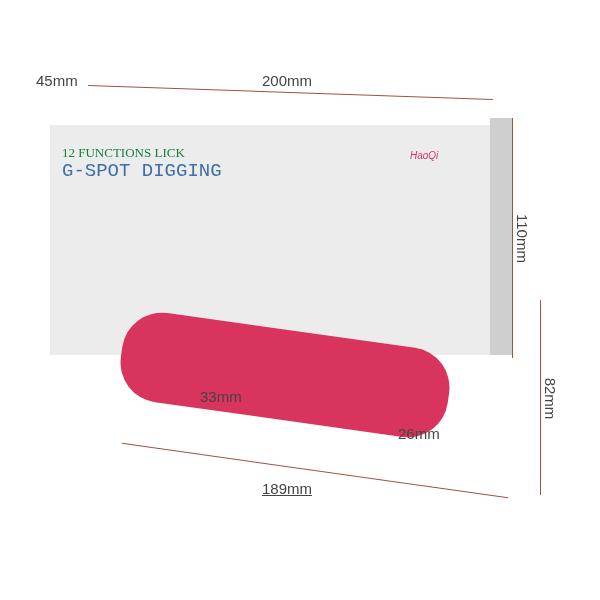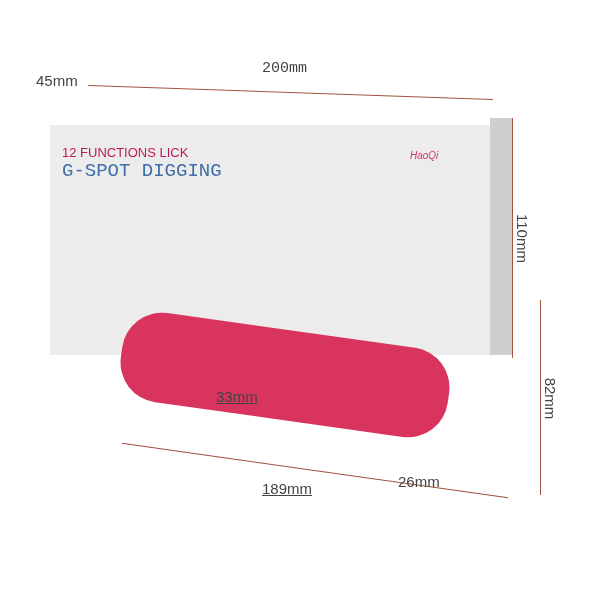--- a/index.html
+++ b/index.html
@@ -1,19 +1,19 @@
 <!DOCTYPE html>
 <html><head>
 <meta charset="utf-8">
 <style>
   body { margin:0; width:600px; height:600px; background:#ffffff; position:relative; overflow:hidden; font-family:"Liberation Sans", sans-serif; }
   .dim { position:absolute; color:#444; font-size:15px; }
   .box { position:absolute; left:50px; left:50px; top:125px; width:440px; height:230px; background:#ececec; }
   .box-side { position:absolute; left:490px; top:118px; width:22px; height:237px; background:#cfcfcf; }
-  .box-title1 { position:absolute; left:62px; top:145px; color:#be185d; font-family:Liberation Sans, sans-serif; font-size:13px; }
+  .box-title1 { position:absolute; left:62px; top:145px; color:#15803d; font-family:Liberation Serif, serif; font-size:13px; }
   .box-title2 { position:absolute; left:62px; top:160px; color:#3f6ea8; font-family:Liberation Mono, monospace; font-size:19px; }
   .brand { position:absolute; left:410px; top:150px; color:#d6336c; font-size:10px; font-style:italic; }
   .product { position:absolute; background:#d9345e; border-radius:40px; }
   .line { position:absolute; background:#a0523d; }
 </style>
 </head>
 <body>
 
 <div class="box"></div>
 <div class="box-side"></div>
@@ -22,18 +22,18 @@
 <div class="brand">HaoQi</div>
 
 <div class="product" style="left:120px;top:330px;width:330px;height:90px;transform:rotate(8deg);"></div>
 
 <div class="line" style="left:88px;top:92px;width:405px;height:1px;transform:rotate(2deg);"></div>
 <div class="line" style="left:120px;top:470px;width:390px;height:1px;transform:rotate(8deg);"></div>
 <div class="line" style="left:512px;top:118px;width:1px;height:240px;"></div>
 <div class="line" style="left:540px;top:300px;width:1px;height:195px;"></div>
 
 <div class="dim" style="left:36px;top:72px;">45mm</div>
-<div class="dim" style="left:262px;top:60px;font-family:Liberation Mono, monospace;">200mm</div>
+<div class="dim" style="left:262px;top:72px;">200mm</div>
 <div class="dim" style="left:498px;top:230px;transform:rotate(90deg);">110mm</div>
 <div class="dim" style="left:530px;top:390px;transform:rotate(90deg);">82mm</div>
 <div class="dim" style="left:262px;top:480px;text-decoration:underline;">189mm</div>
-<div class="dim" style="left:216px;top:388px;text-decoration:underline;">33mm</div>
-<div class="dim" style="left:398px;top:425px;margin-top:48px;">26mm</div>
+<div class="dim" style="left:200px;top:388px;">33mm</div>
+<div class="dim" style="left:398px;top:425px;">26mm</div>
 
 </body></html>

